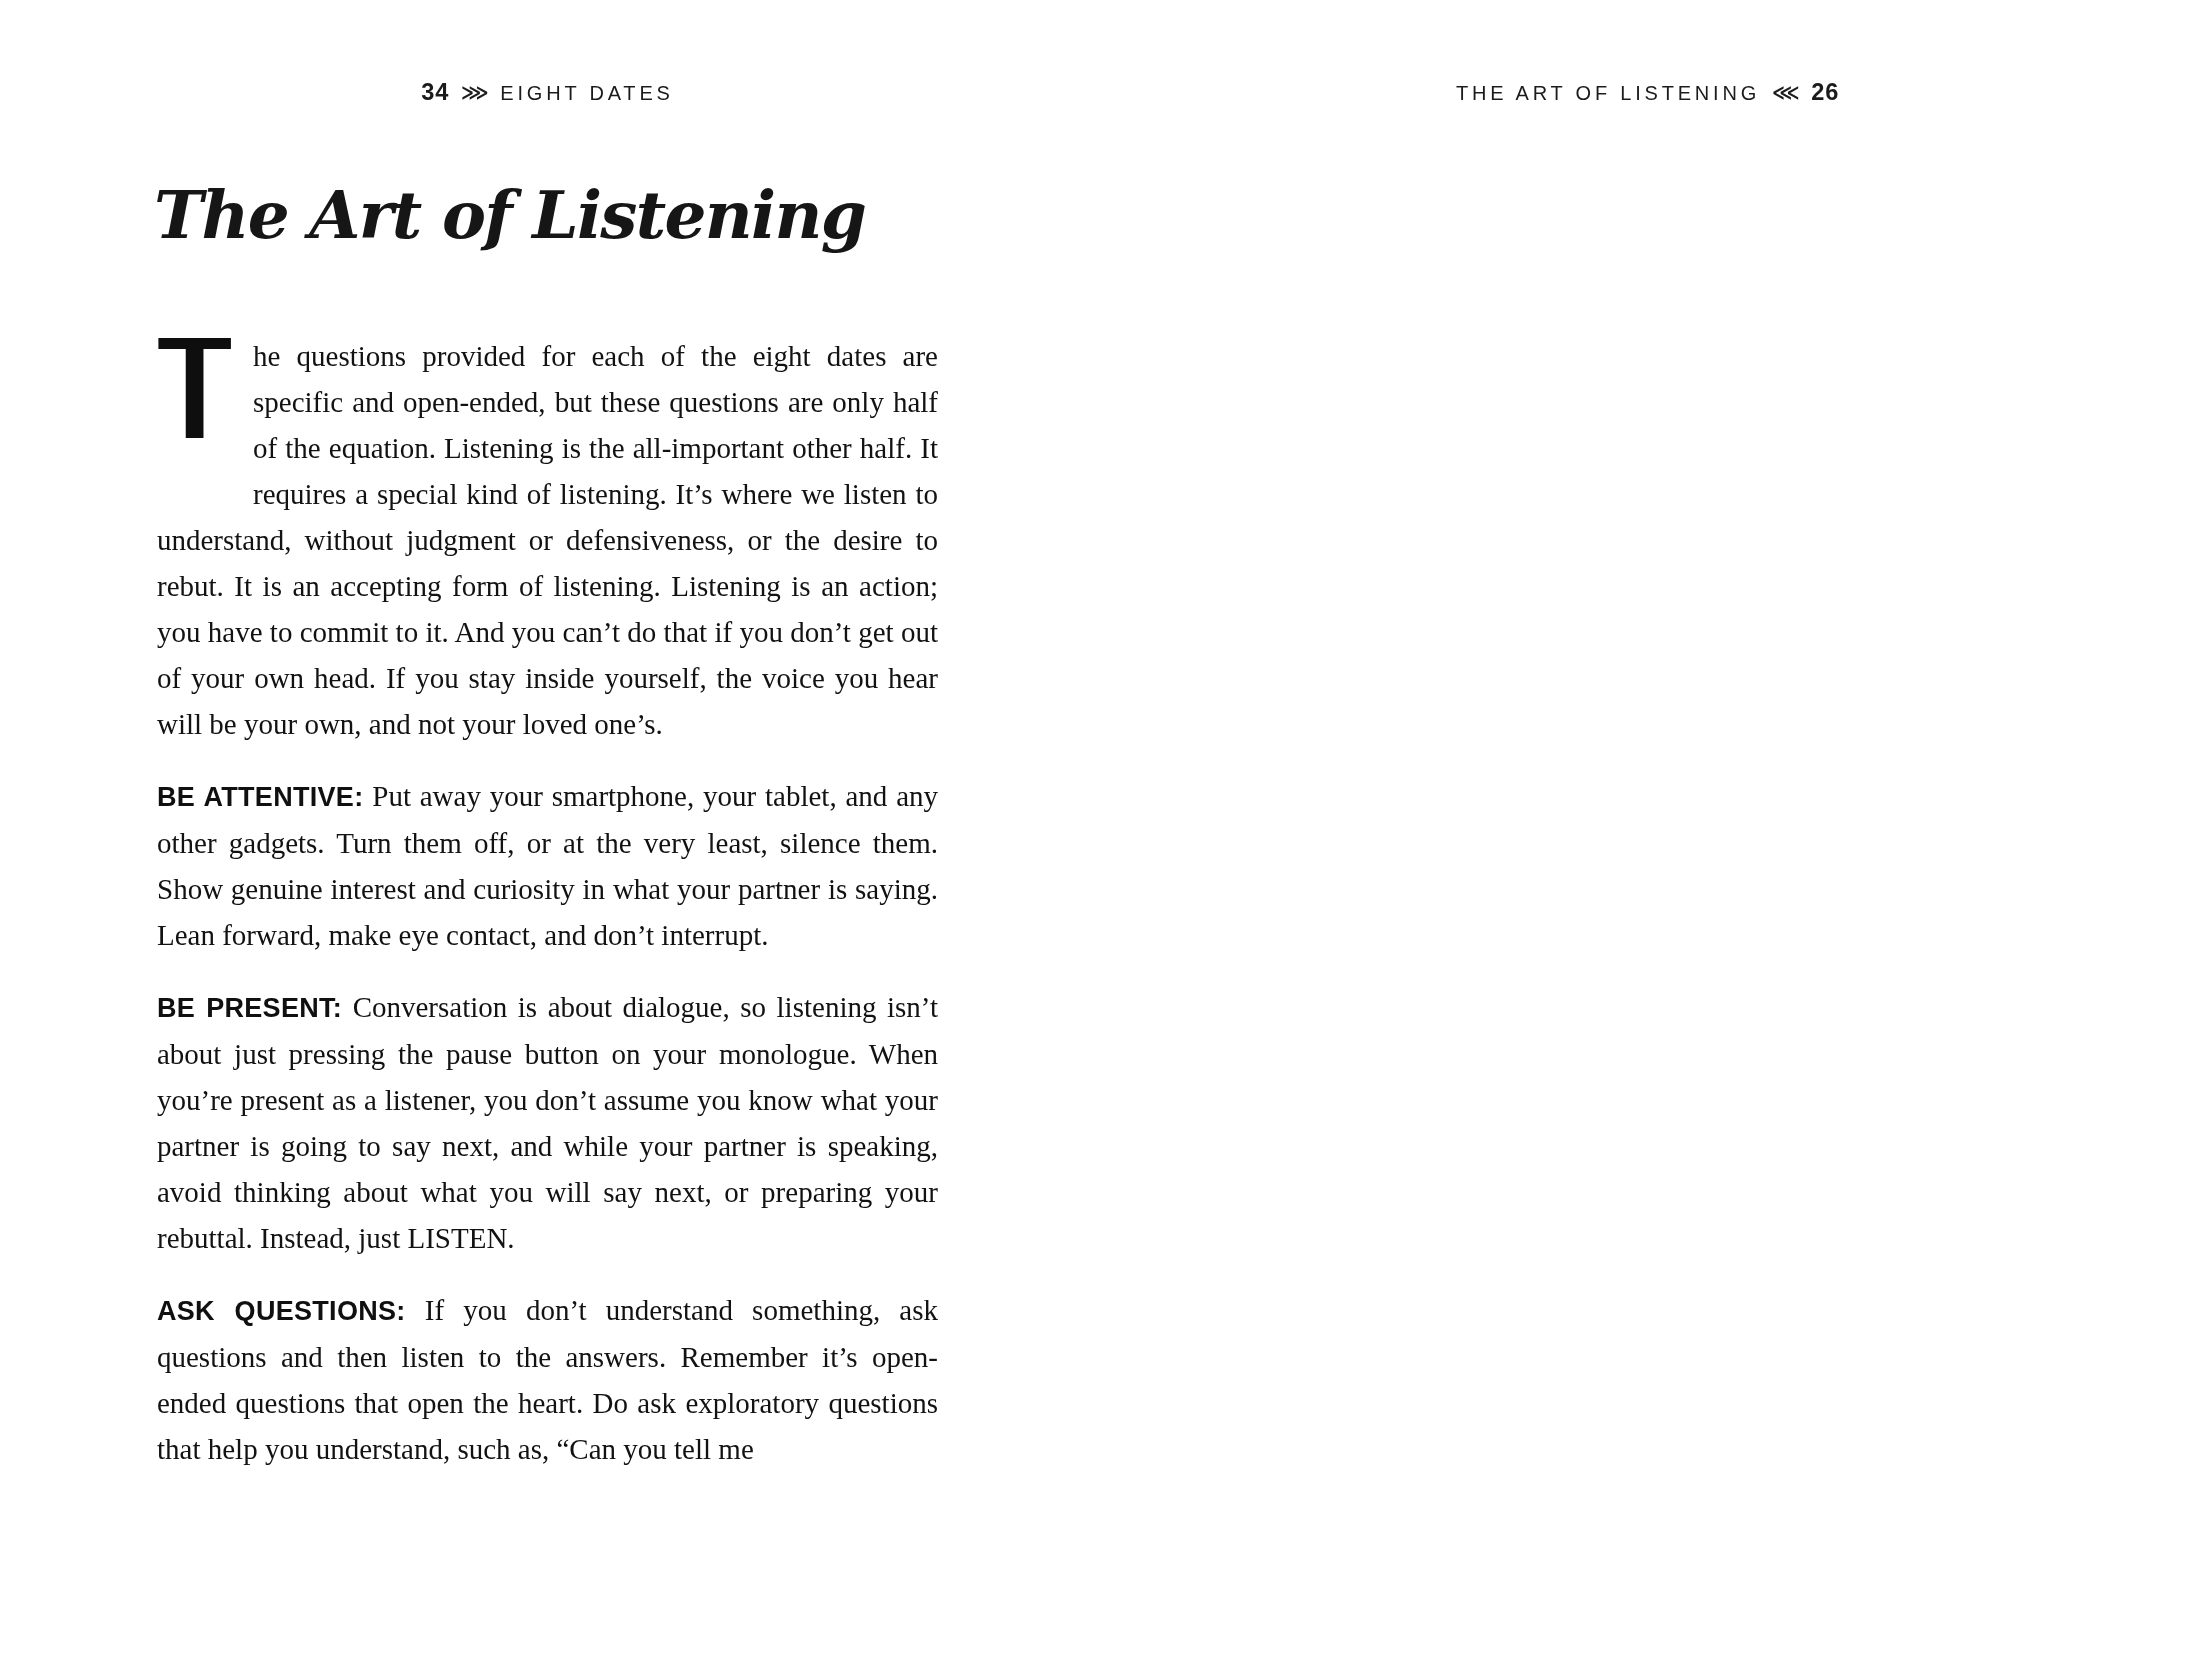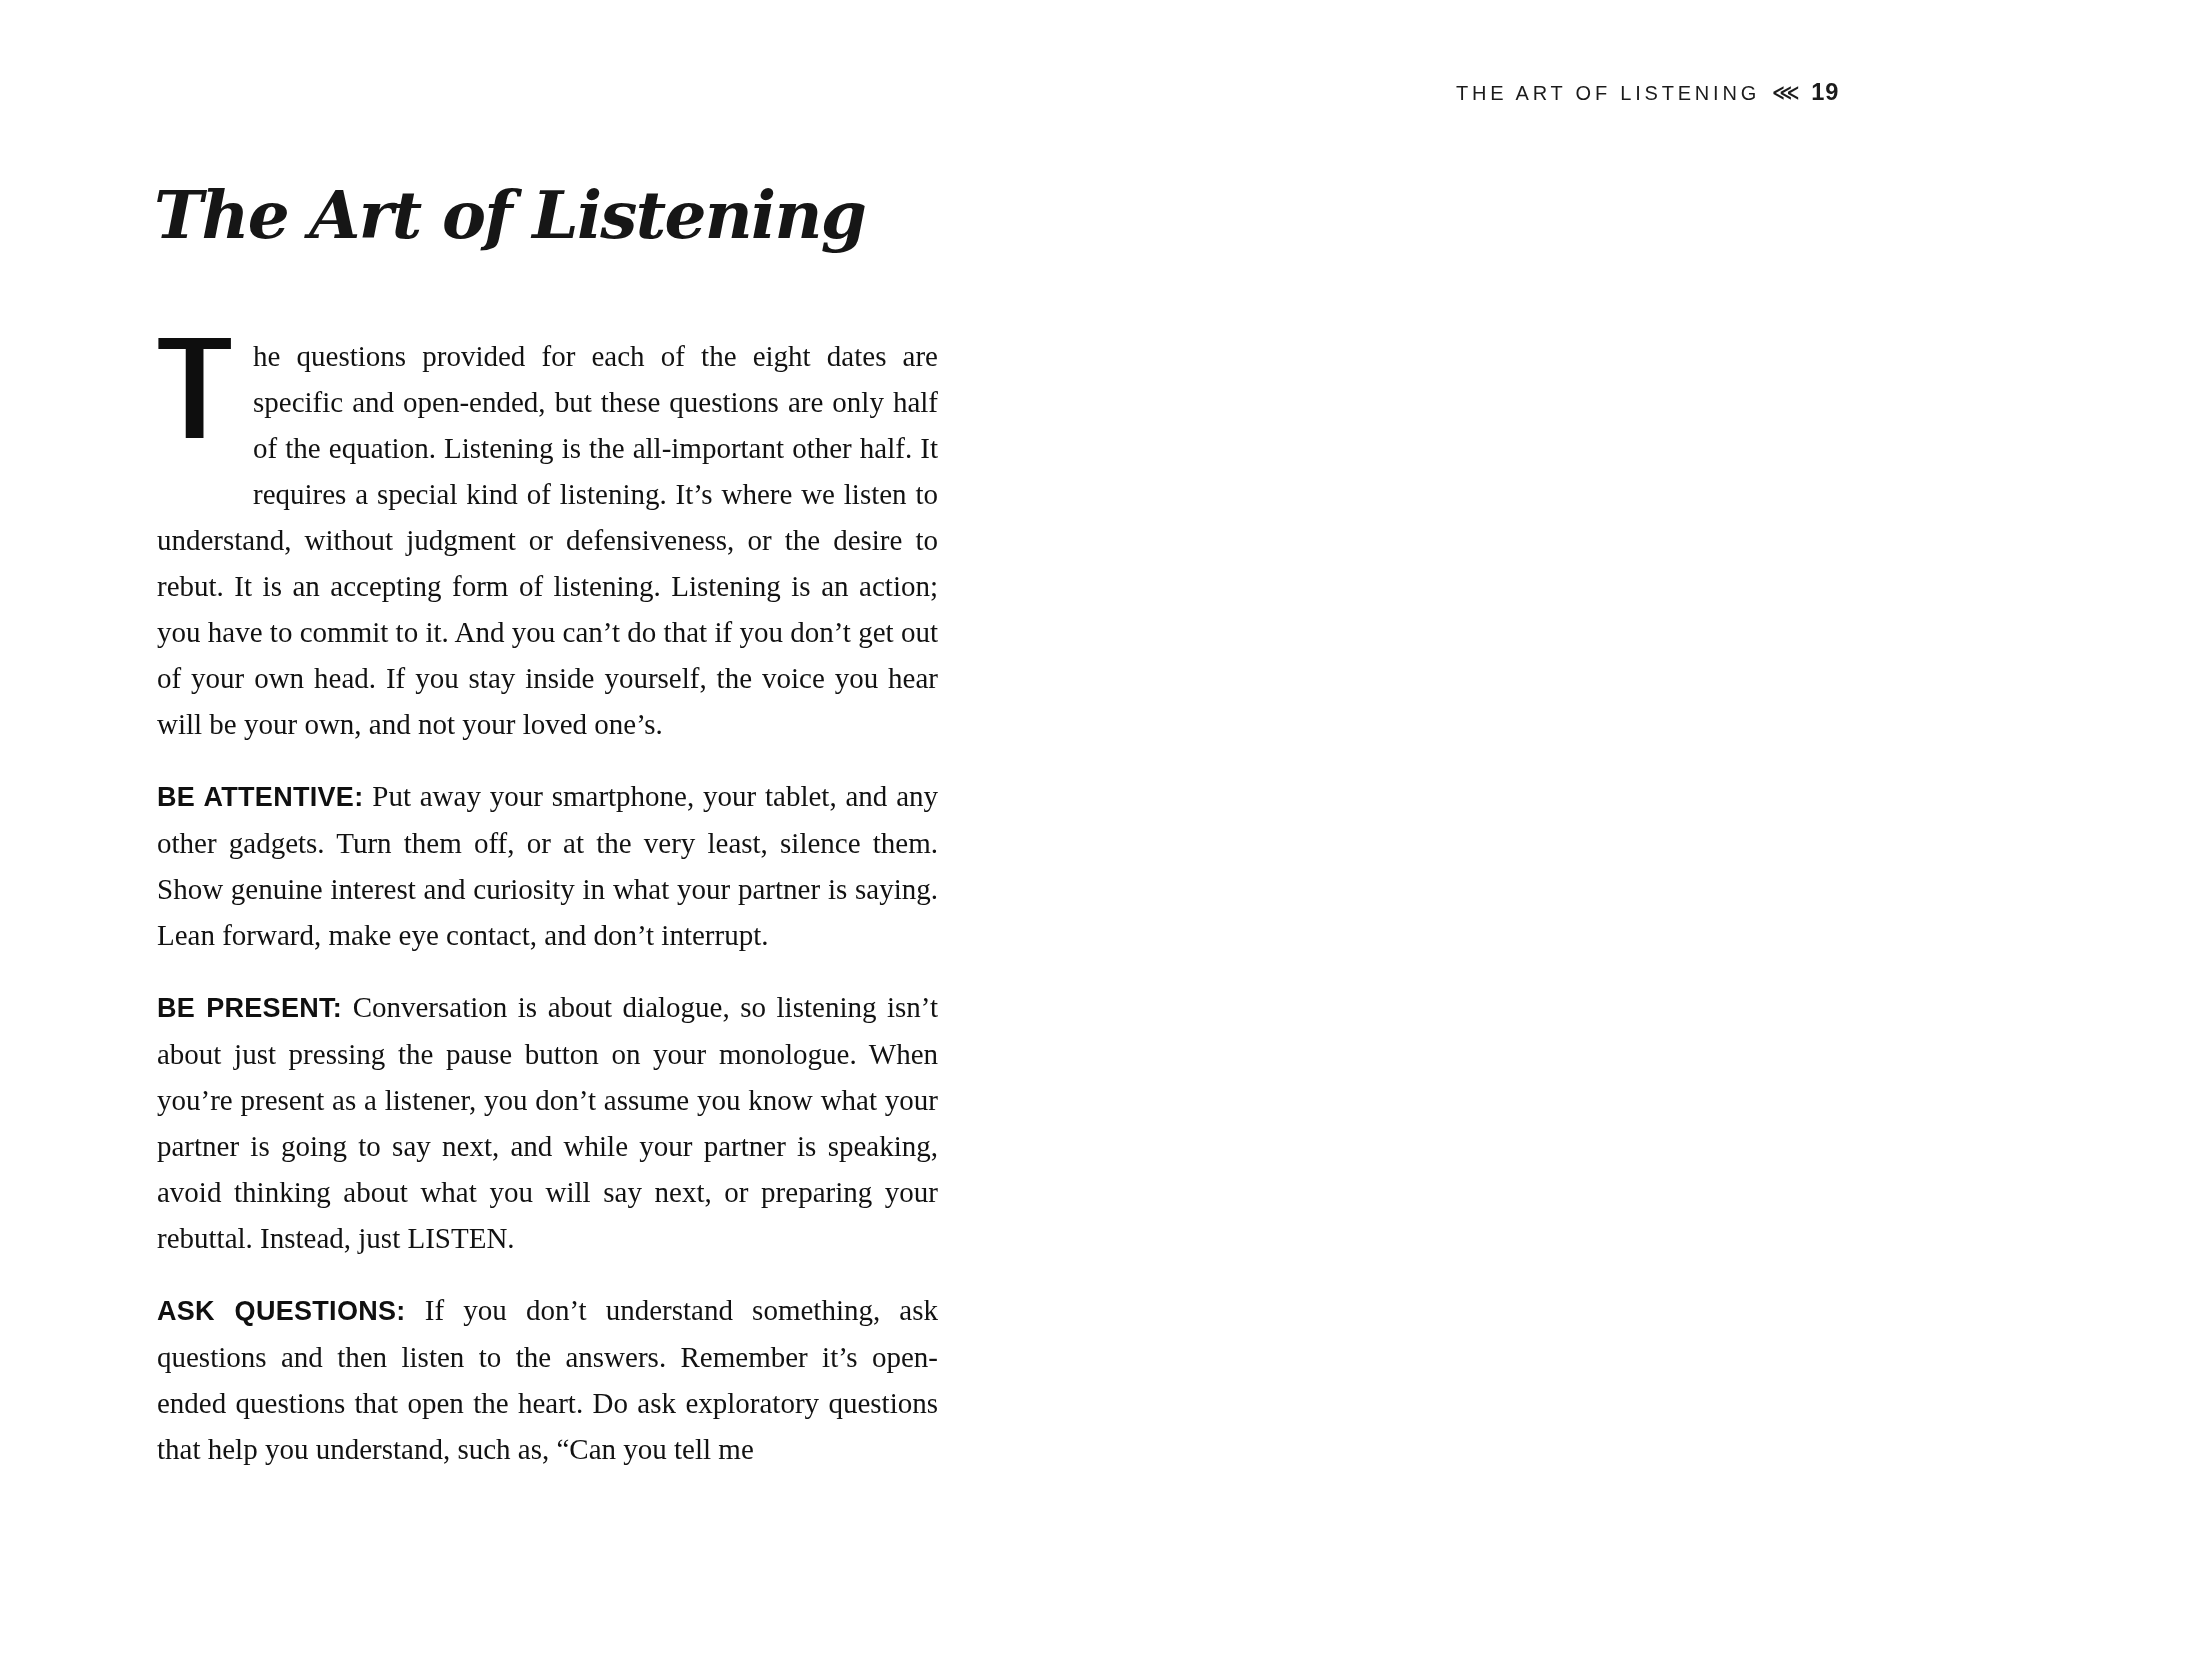--- a/index.html
+++ b/index.html
@@ -50,20 +50,23 @@
   .drop-cap-glyph{
     display:block;font-family:"Liberation Sans", sans-serif;font-weight:700;
     font-size:154px;line-height:154px;margin-top:-30px;
     transform:scaleX(0.80);transform-origin:left top;color:#0e0e0e;
   }
 </style>
 </head>
 <body>
 
 <div class="page" id="left-page">
+  <div class="running-header">
+    <span class="pagenum">34</span><span class="chev">⋙</span><span class="runtitle">EIGHT DATES</span>
+  </div>
 
   <div class="chapter-title">The Art of Listening</div>
 
   <div class="body-col" id="left-body">
     <p class="para">
       <span class="drop-cap">
           <span class="drop-cap-glyph">T</span>
         </span><span>he questions provided for each of the eight dates are specific and open-ended, but these questions are only half of the equation. Listening is the all-important other half. It requires a special kind of listening. It’s where we listen to understand, without judgment or defensiveness, or the desire to rebut. It is an accepting form of listening. Listening is an action; you have to commit to it. And you can’t do that if you don’t get out of your own head. If you stay inside yourself, the voice you hear will be your own, and not your loved one’s.</span>
     </p>
 
@@ -76,17 +79,17 @@
     </p>
 
     <p class="para">
       <span class="section-label">ASK QUESTIONS:</span> <span>If you don’t understand something, ask questions and then listen to the answers. Remember it’s open-ended questions that open the heart. Do ask exploratory questions that help you understand, such as, “Can you tell me</span>
     </p>
   </div>
 </div>
 
 <div class="page" id="right-page">
   <div class="running-header">
-    <span class="runtitle">THE ART OF LISTENING</span><span class="chev">⋘</span><span class="pagenum">19</span>
+    <span class="runtitle">THE ART OF LISTENING</span><span class="chev">⋘</span><span class="pagenum">26</span>
   </div>
 
 </div>
 
 
 </body></html>

